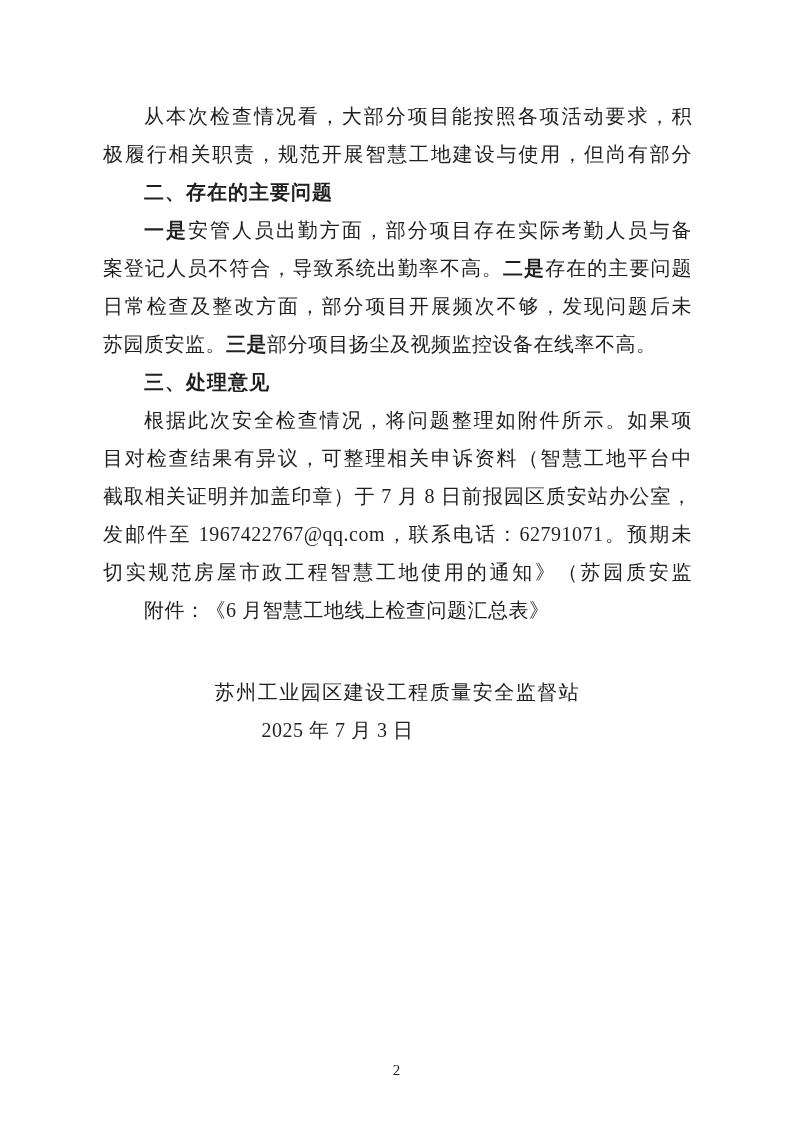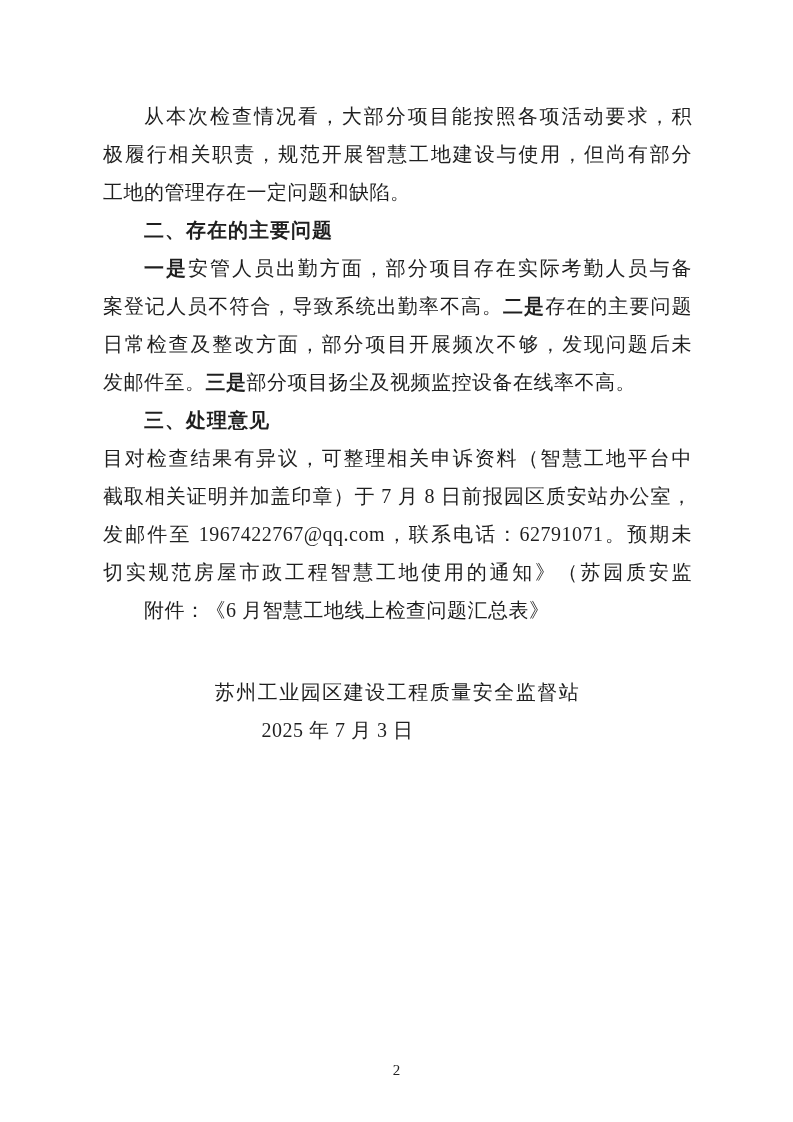--- a/index.html
+++ b/index.html
@@ -69,27 +69,27 @@
     color: #222222;
   }
 </style>
 </head>
 <body>
 
 <div class="page">
   <div class="doc-content" id="doc-content">
       <div class="line body indent just"><span class="seg">从本次检查情况看，大部分项目能按照各项活动要求，积</span></div>
       <div class="line body just"><span class="seg">极履行相关职责，规范开展智慧工地建设与使用，但尚有部分</span></div>
-      <div class="line body"><span class="seg">工地的管理存在一定问题和缺陷。</span></div>
       <div class="line heading indent"><span class="seg">二、存在的主要问题</span></div>
       <div class="line body indent just"><span class="seg-bold">一是</span><span class="seg">安管人员出勤方面，部分项目存在实际考勤人员与备</span></div>
       <div class="line body just"><span class="seg">案登记人员不符合，导致系统出勤率不高。</span><span class="seg-bold">二是</span><span class="seg">存在的主要问题</span></div>
       <div class="line body just"><span class="seg">日常检查及整改方面，部分项目开展频次不够，发现问题后未</span></div>
-      <div class="line body"><span class="seg">发邮件至。</span><span class="seg-bold">三是</span><span class="seg">部分项目扬尘及视频监控设备在线率不高。</span></div>
+      <div class="line body"><span class="seg">苏园质安监。</span><span class="seg-bold">三是</span><span class="seg">部分项目扬尘及视频监控设备在线率不高。</span></div>
       <div class="line heading indent"><span class="seg">三、处理意见</span></div>
+      <div class="line body indent just"><span class="seg">根据此次安全检查情况，将问题整理如附件所示。如果项</span></div>
       <div class="line body just"><span class="seg">目对检查结果有异议，可整理相关申诉资料（智慧工地平台中</span></div>
       <div class="line body just"><span class="seg">截取相关证明并加盖印章）于 7 月 8 日前报园区质安站办公室，</span></div>
       <div class="line body just"><span class="seg">发邮件至 1967422767@qq.com，联系电话：62791071。预期未</span></div>
       <div class="line body just"><span class="seg">切实规范房屋市政工程智慧工地使用的通知》（苏园质安监</span></div>
       <div class="line body indent"><span class="seg">附件：《6 月智慧工地线上检查问题汇总表》</span></div>
       <div class="line blank">&nbsp;</div>
       <div class="line sign-org"><span class="seg">苏州工业园区建设工程质量安全监督站</span></div>
       <div class="line sign-date"><span class="seg">2025 年 7 月 3 日</span></div>
     </div>
   <div class="page-number">2</div>

